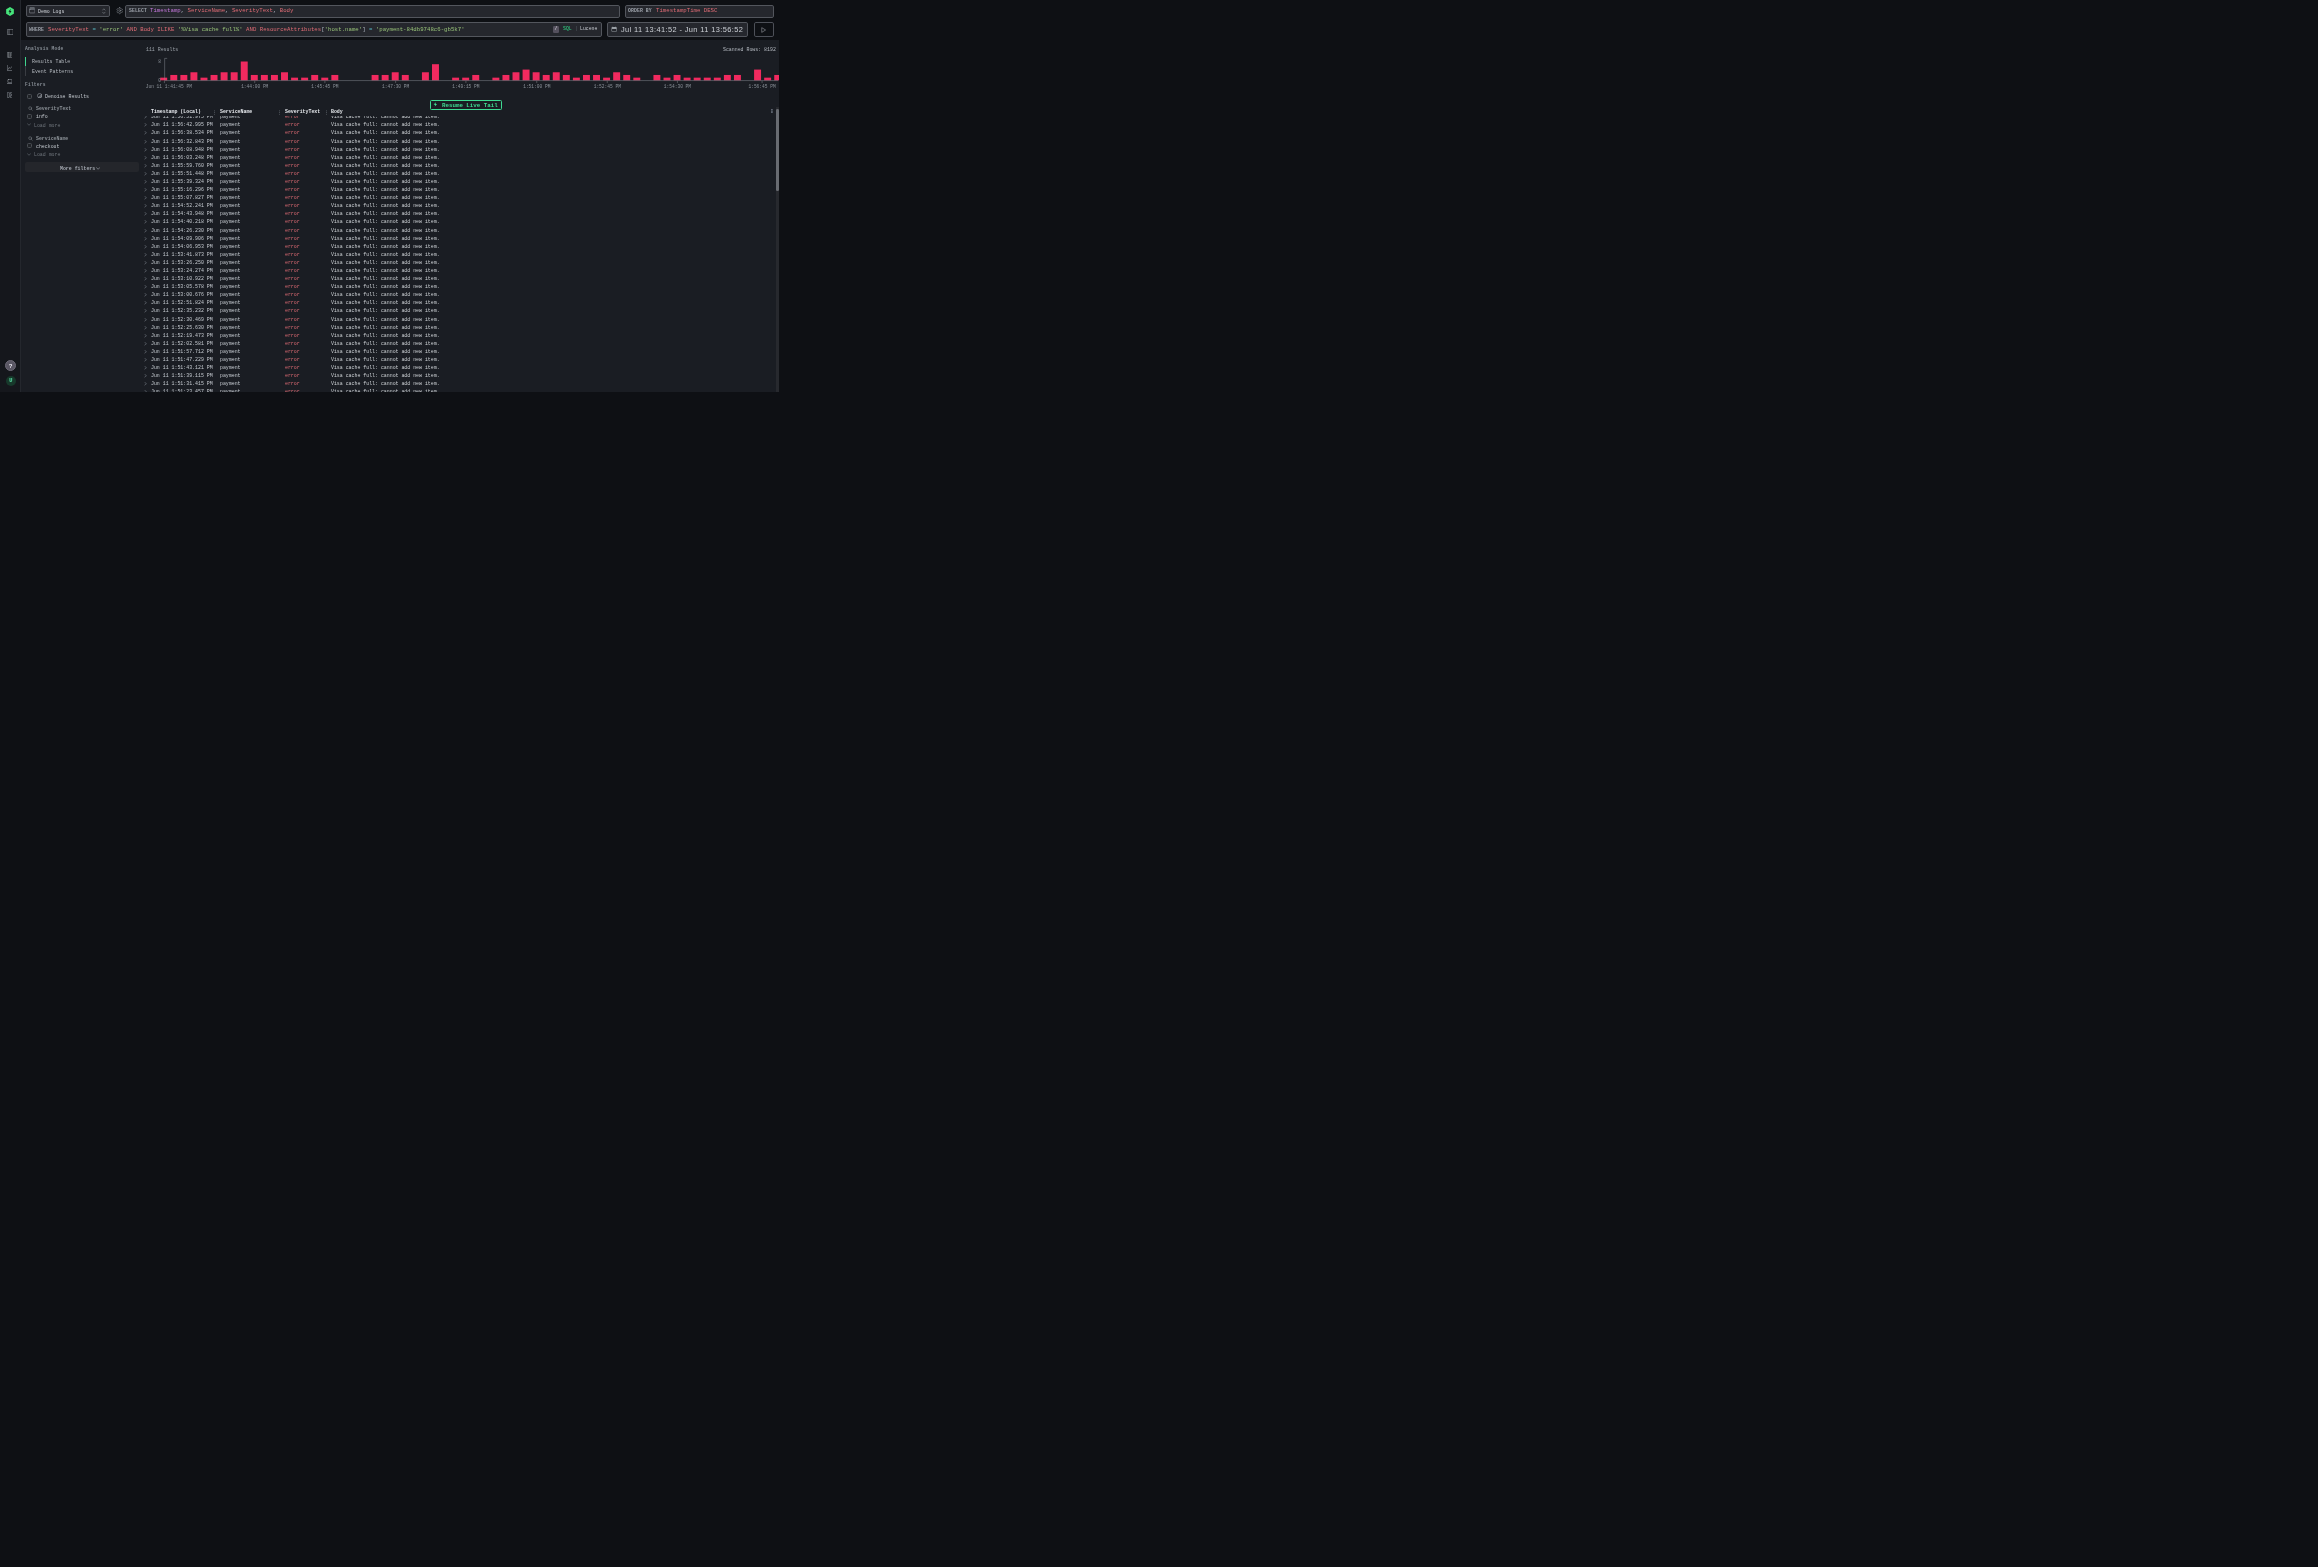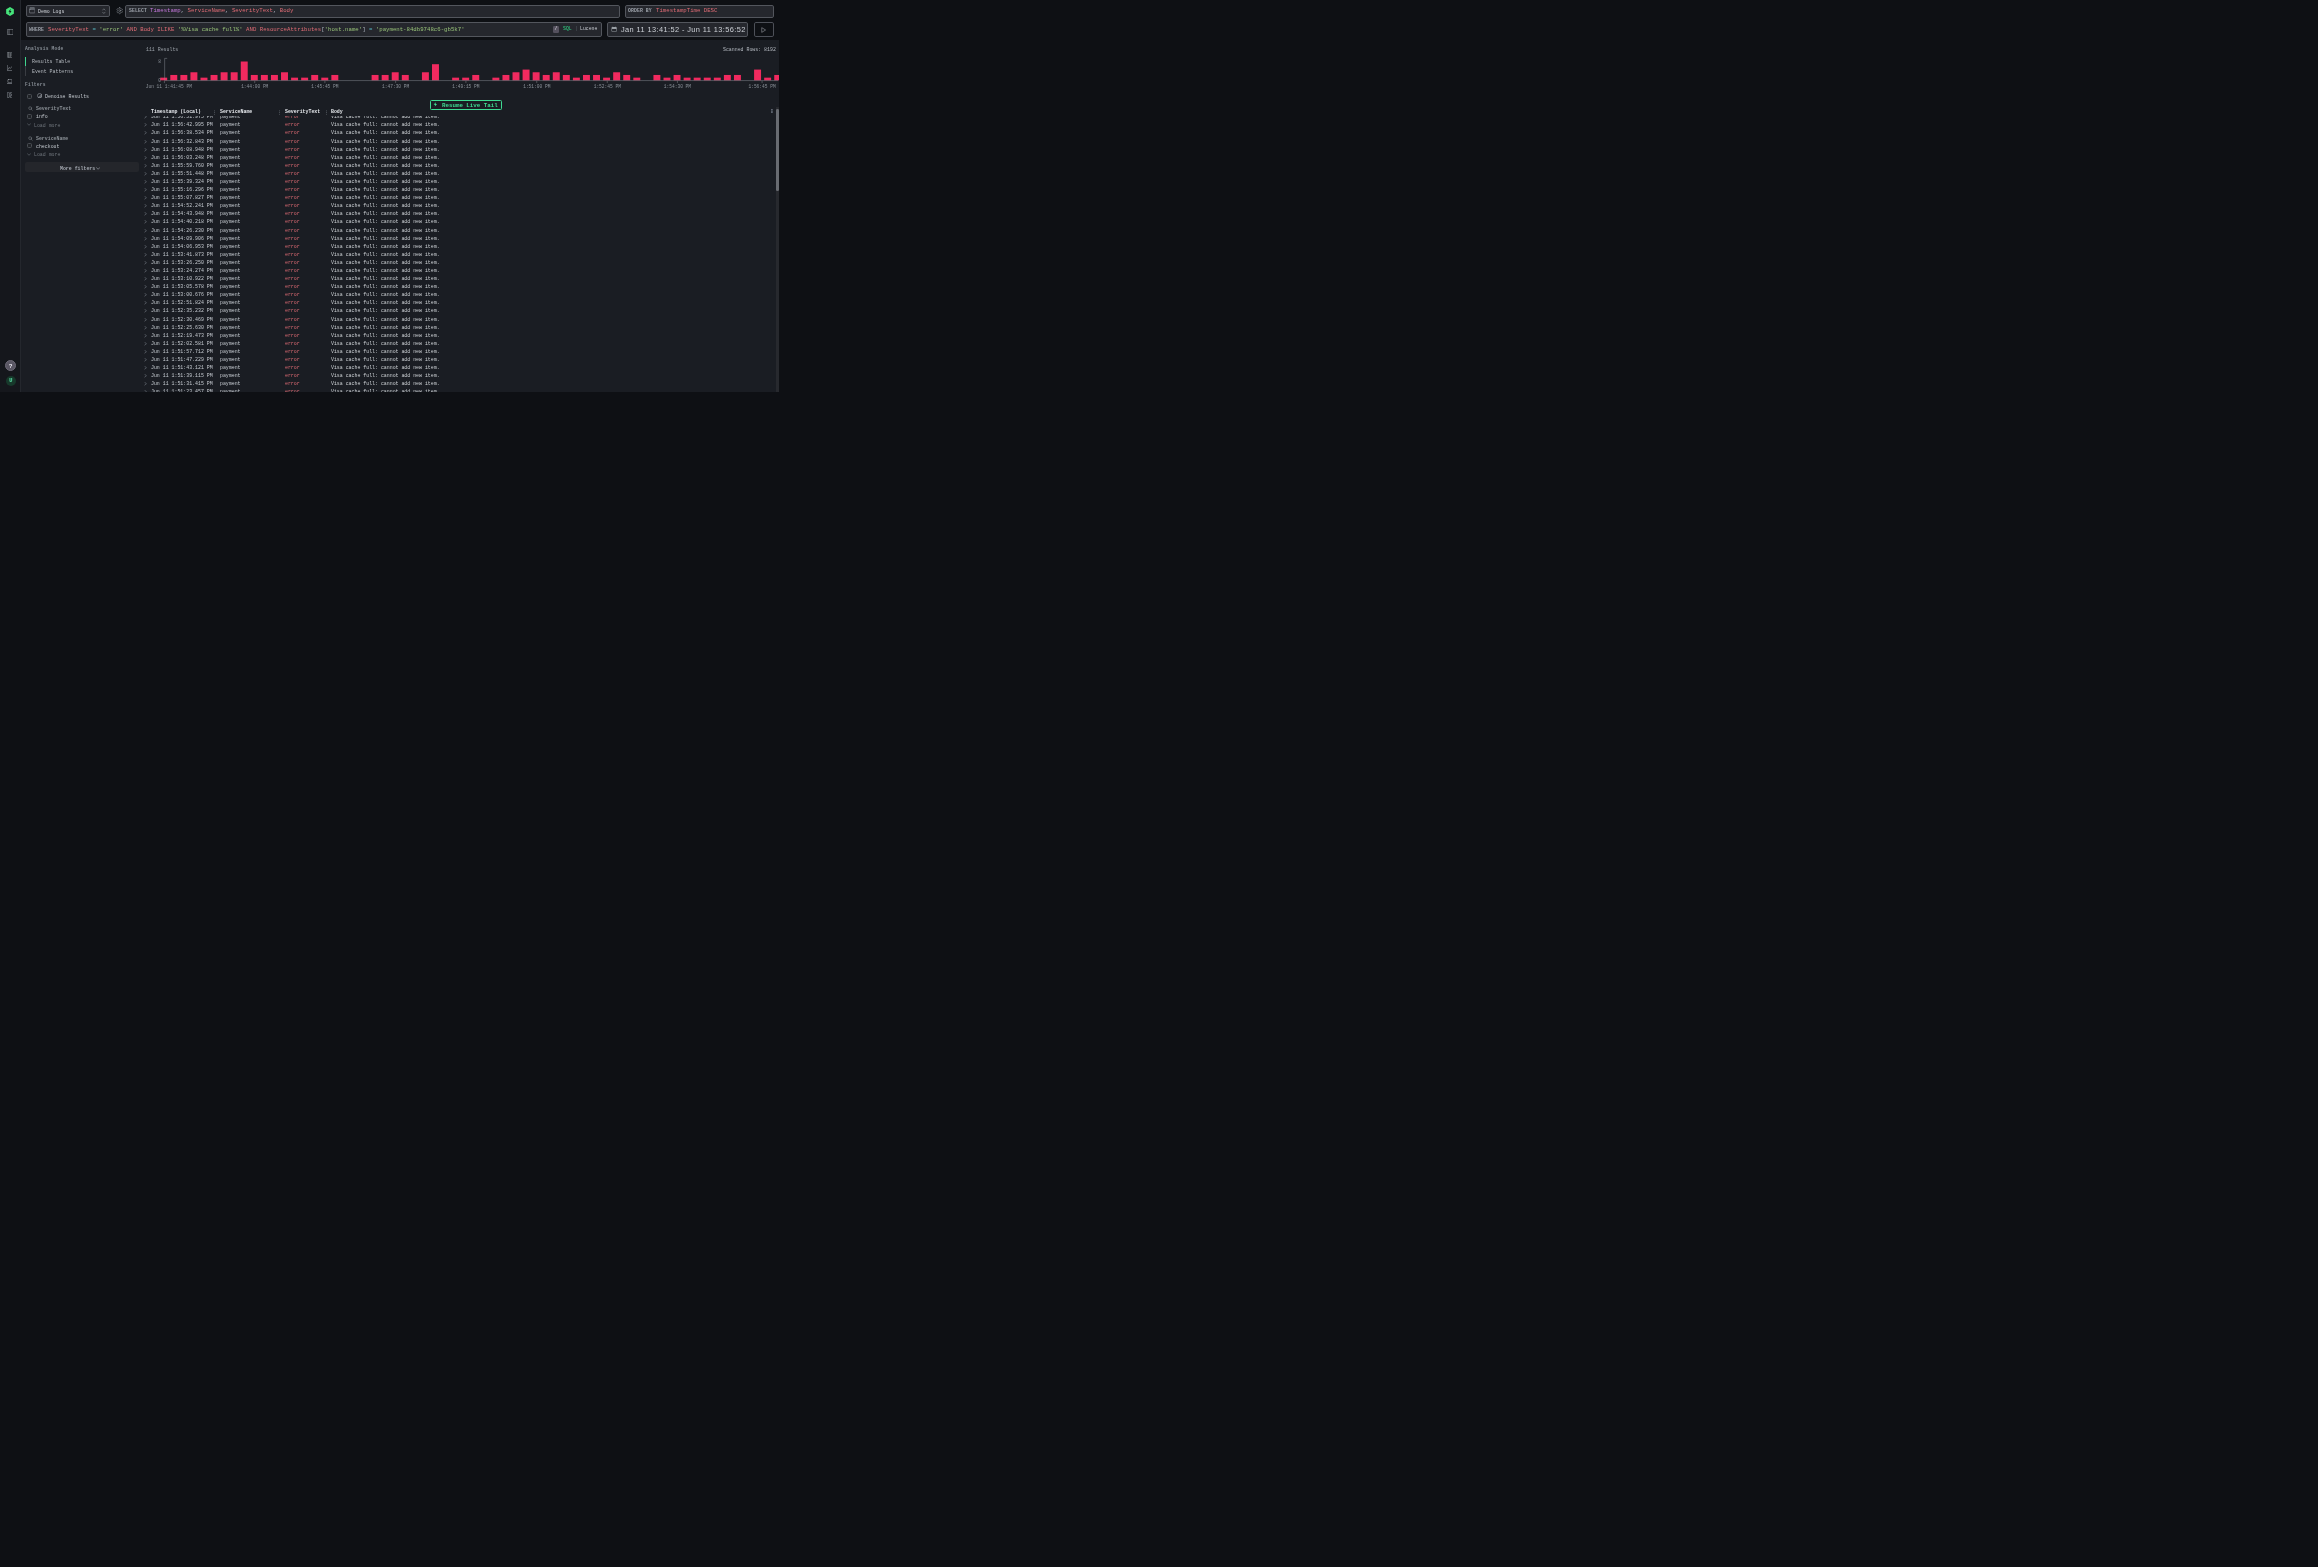--- a/index.html
+++ b/index.html
@@ -68,21 +68,21 @@
 <div class="abs" style="left:29px;top:27px;font-size:4.8px;font-weight:bold;color:#9ca2aa;letter-spacing:0.1px;">WHERE</div>
 <div class="abs" style="left:48px;top:26px;font-size:5.7px;"><span style="color:#e06c75">SeverityText</span> <span style="color:#56b6c2">=</span> <span style="color:#98c379">'error'</span> <span style="color:#e06c75">AND Body ILIKE</span> <span style="color:#98c379">'%Visa cache full%'</span> <span style="color:#e06c75">AND ResourceAttributes</span><span style="color:#abb2bf">[</span><span style="color:#98c379">'host.name'</span><span style="color:#abb2bf">]</span> <span style="color:#56b6c2">=</span> <span style="color:#98c379">'payment-84db9748c6-gb5k7'</span></div>
 <div class="abs" style="left:553px;top:26px;width:5.8px;height:6.7px;background:#55515e;border-radius:1.2px;color:#dcdce2;font-size:4.9px;text-align:center;line-height:6.7px;">/</div>
 <div class="abs" style="left:563px;top:26.4px;font-size:4.8px;color:#2fd584;">SQL</div>
 <div class="abs" style="left:575px;top:26px;font-size:4.8px;color:#5a6067;">|</div>
 <div class="abs" style="left:580px;top:26.4px;font-size:4.8px;color:#c6cad0;">Lucene</div>
 <div class="abs inp" style="left:607px;top:22px;width:141px;height:15px;"></div>
 <svg class="abs" style="left:611px;top:26px;" width="6.3" height="6.3" viewBox="0 0 24 24" fill="#9aa0a6">
 <path d="M7 2 a1 1 0 0 1 1 1 v1 h8 V3 a1 1 0 1 1 2 0 v1 h1 a3 3 0 0 1 3 3 v12 a3 3 0 0 1 -3 3 H5 a3 3 0 0 1 -3 -3 V7 a3 3 0 0 1 3 -3 h1 V3 a1 1 0 0 1 1 -1 z M20 11 H4 v8 a1 1 0 0 0 1 1 h14 a1 1 0 0 0 1 -1 z"></path>
 </svg>
-<div class="abs sans" style="left:621px;top:25px;font-size:7.4px;color:#ced2d8;letter-spacing:0.4px;">Jan 11 13:41:52 - Jun 11 13:56:52</div>
+<div class="abs sans" style="left:621px;top:25px;font-size:7.4px;color:#ced2d8;letter-spacing:0.4px;">Jul 11 13:41:52 - Jun 11 13:56:52</div>
 <div class="abs" style="left:754px;top:22px;width:20px;height:15px;border:0.5px solid #4d5058;border-radius:1.9px;box-sizing:border-box;"></div>
 <svg class="abs" style="left:761px;top:26.5px;" width="5.3" height="6" viewBox="0 0 11.5 13" fill="none" stroke="#a7abb2" stroke-width="1.15" stroke-linejoin="round">
 <path d="M1.6 1.4 L10 6.5 L1.6 11.6 Z"></path>
 </svg>
 <div class="abs b" style="left:25px;top:46px;font-size:4.6px;color:#878e96;letter-spacing:0.2px;">Analysis Mode</div>
 <div class="abs" style="left:25px;top:57px;width:0.9px;height:9px;background:#3fd68f;"></div>
 <div class="abs" style="left:25px;top:66px;width:0.9px;height:10.4px;background:#3a3d43;"></div>
 <div class="abs" style="left:32px;top:59px;font-size:4.9px;color:#b7bcc2;">Results Table</div>
 <div class="abs" style="left:32px;top:69px;font-size:4.9px;color:#b7bcc2;">Event Patterns</div>
 <div class="abs b" style="left:25px;top:82px;font-size:4.6px;color:#878e96;letter-spacing:0.2px;">Filters</div>

